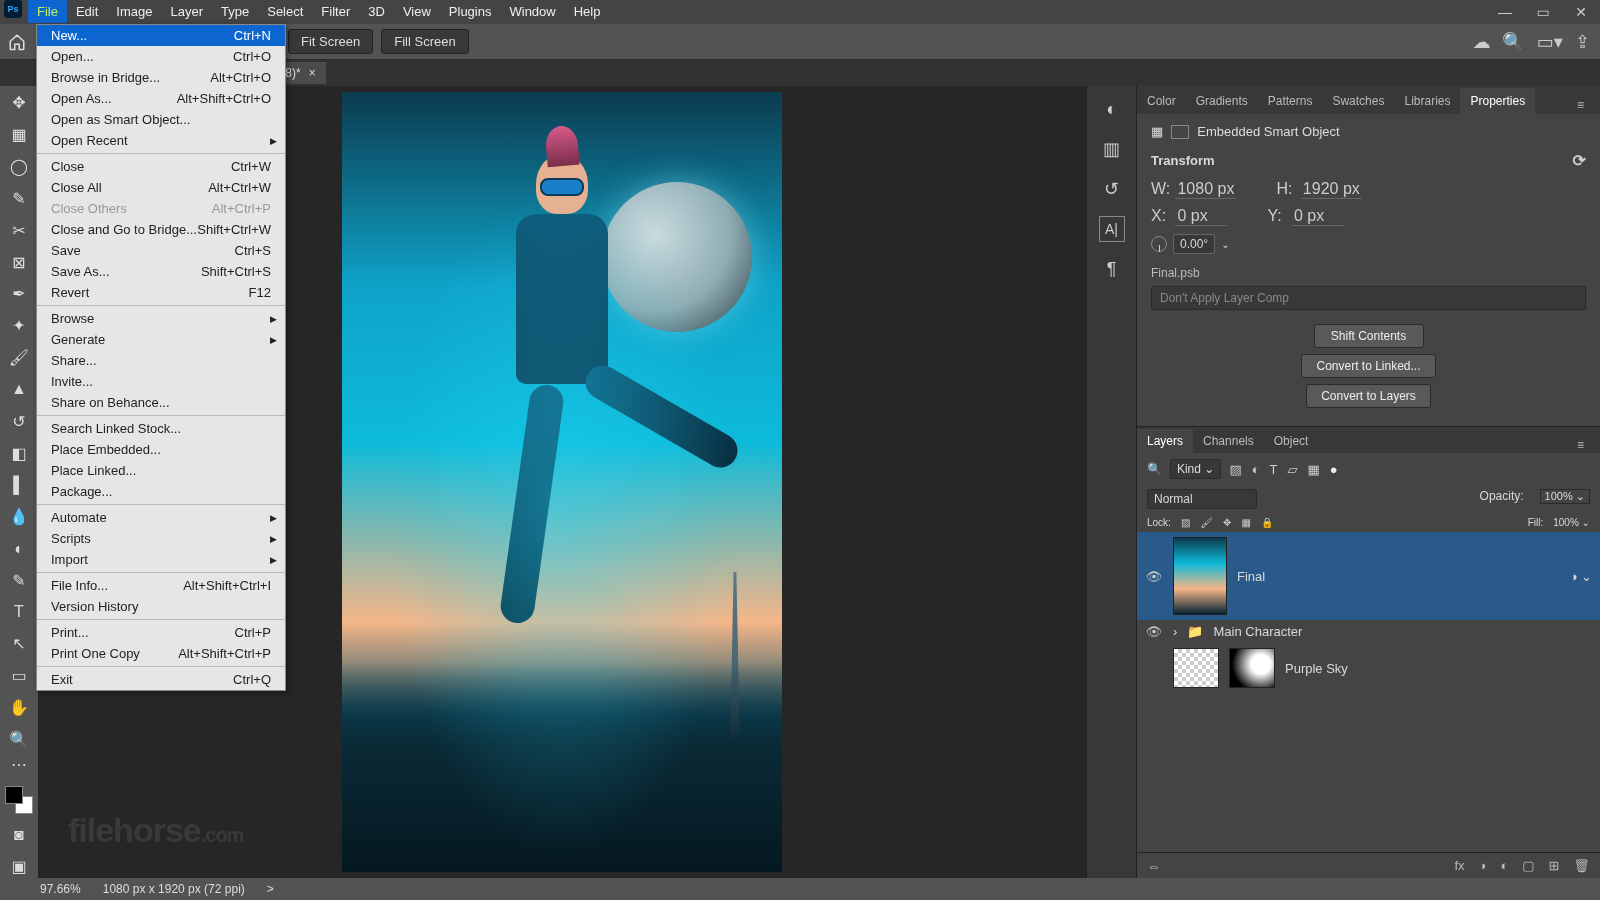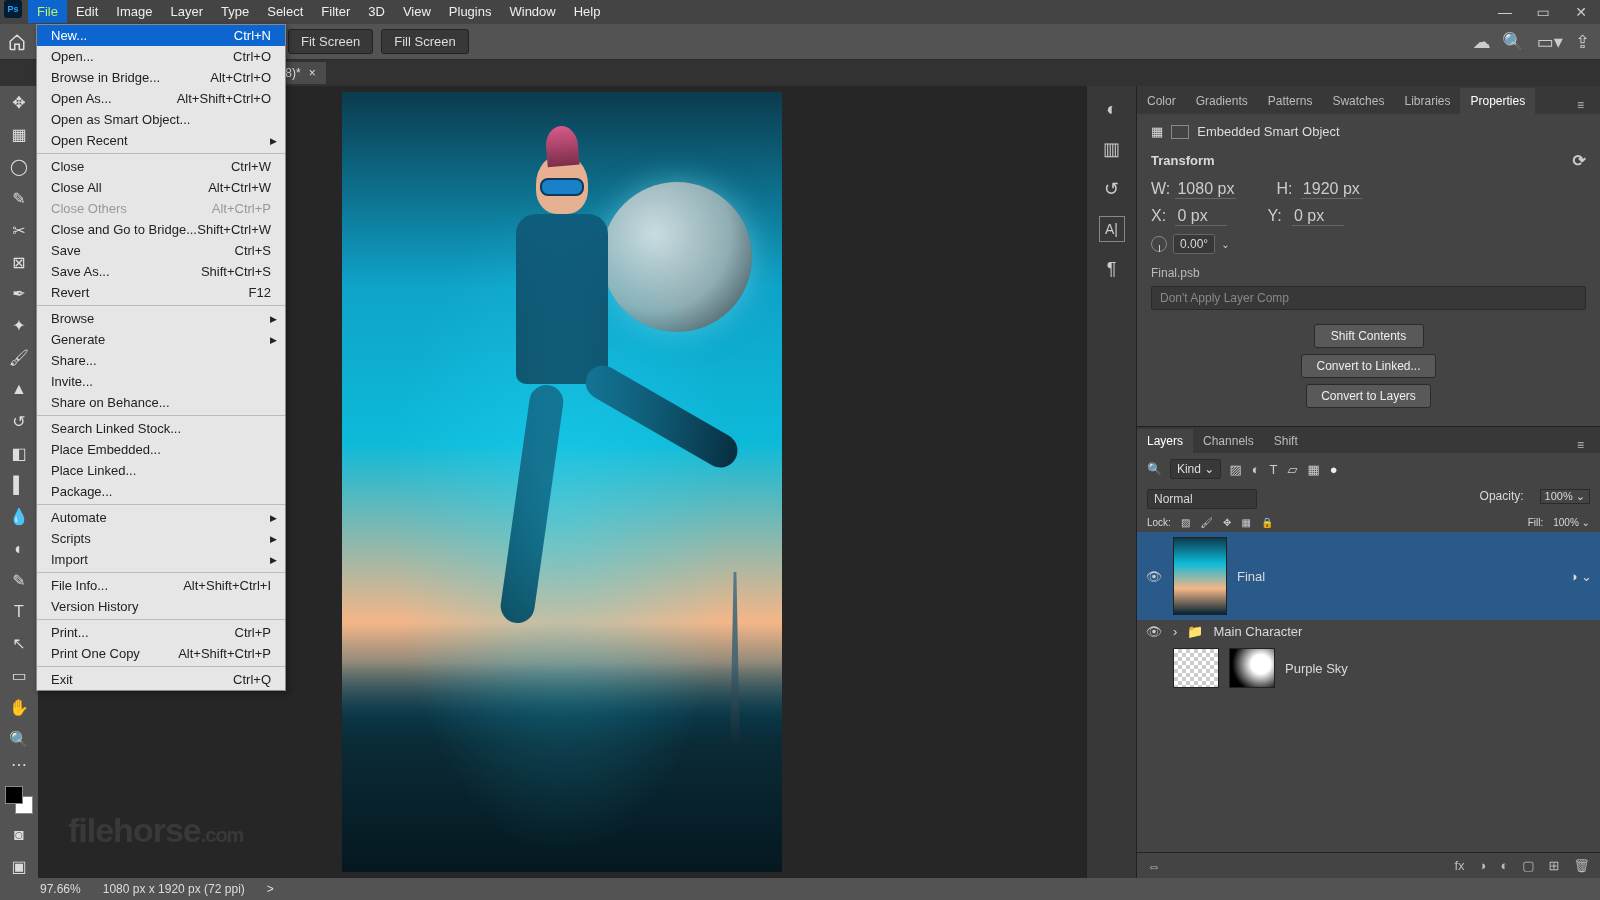--- a/index.html
+++ b/index.html
@@ -237,21 +237,21 @@
         <div class="pbtn">Shift Contents</div>
         <div class="pbtn">Convert to Linked...</div>
         <div class="pbtn">Convert to Layers</div>
       </div>
     </div>
 
     <div class="layers-panel">
       <div class="l-tabs" id="ltabs">
         <span class="act">Layers</span>
           <span class="">Channels</span>
-          <span class="">Shift</span>
+          <span class="">Object</span>
           <span class="panel-burger">≡</span>
       </div>
       <div class="l-toolbar">
         <span>🔍</span>
         <span class="l-kind"><span>Kind</span> ⌄</span>
         <div class="l-icons">
           <span>▨</span>
           <span>◐</span>
           <span>T</span>
           <span>▱</span>

